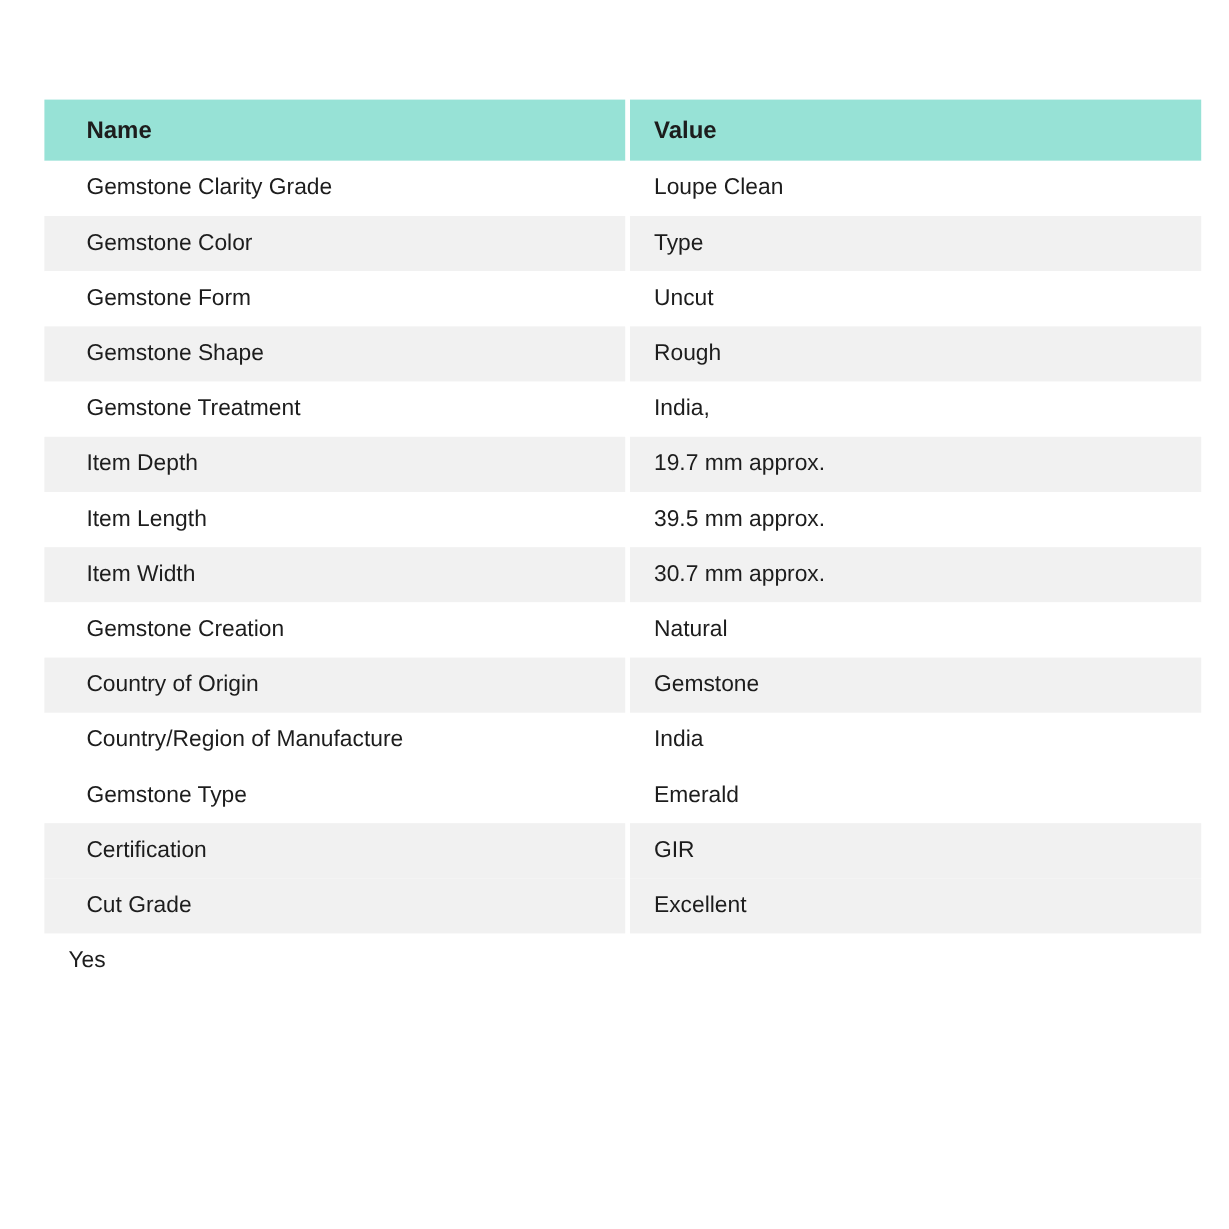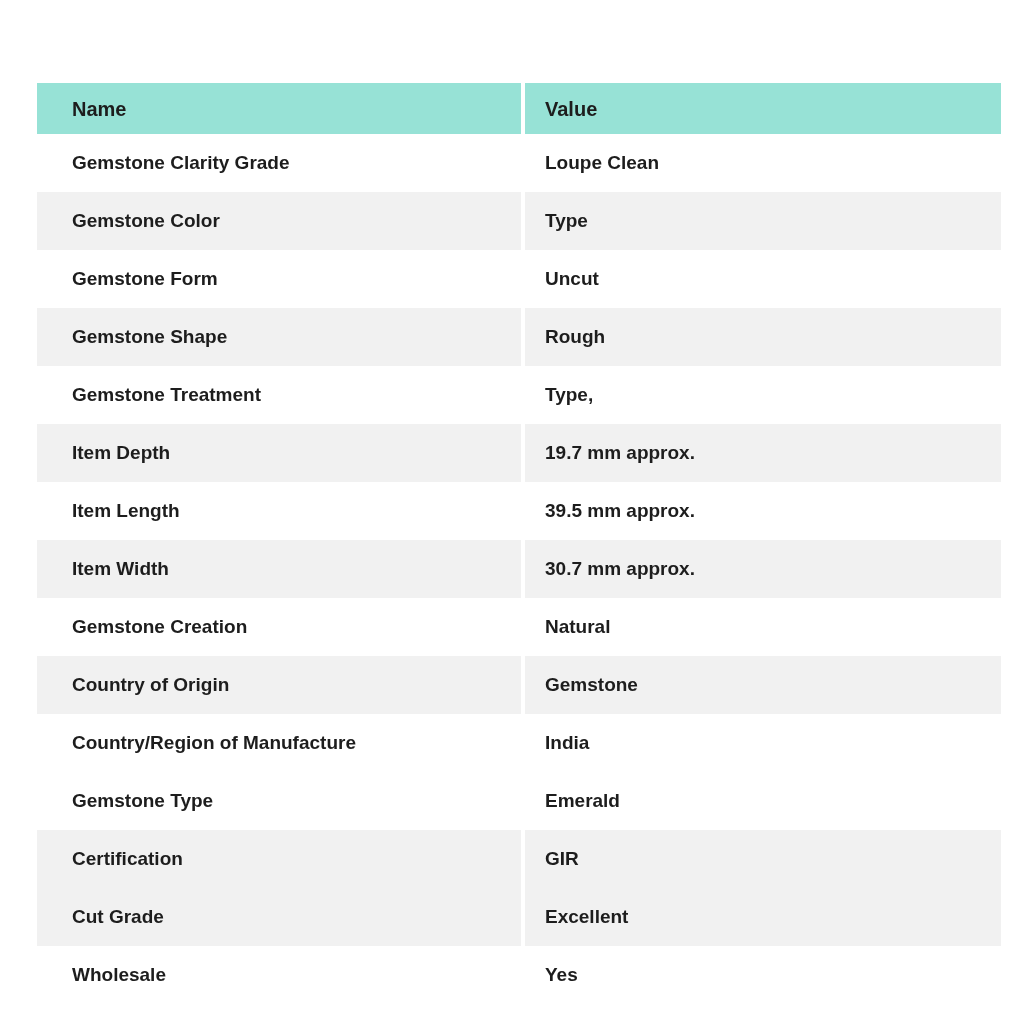--- a/index.html
+++ b/index.html
@@ -30,22 +30,21 @@
     height: 51px;
   }
 
   .t-header .cell {
     background: var(--header-bg, #97e2d6);
     font-weight: 600;
     font-size: 20px;
   }
 
   .t-body .t-row {
-    height: 58px;
-    font-weight: bold;
+    height: 46px;
   }
 
   .cell {
     display: flex;
     align-items: center;
     box-sizing: border-box;
     font-size: 19px;
     line-height: 1.2;
     white-space: nowrap;
     overflow: hidden;
@@ -114,21 +113,21 @@
     </div>
     <div class="cell cell-value">
       <span>Rough</span>
     </div>
   </div>
       <div class="t-row row-white">
     <div class="cell cell-name">
       <span>Gemstone Treatment</span>
     </div>
     <div class="cell cell-value">
-      <span>Type,</span>
+      <span>India,</span>
     </div>
   </div>
       <div class="t-row row-gray">
     <div class="cell cell-name">
       <span>Item Depth</span>
     </div>
     <div class="cell cell-value">
       <span>19.7 mm approx.</span>
     </div>
   </div>
@@ -190,21 +189,18 @@
   </div>
       <div class="t-row row-gray">
     <div class="cell cell-name">
       <span>Cut Grade</span>
     </div>
     <div class="cell cell-value">
       <span>Excellent</span>
     </div>
   </div>
       <div class="t-row row-white">
-    <div class="cell cell-name">
-      <span>Wholesale</span>
-    </div>
     <div class="cell cell-value">
       <span>Yes</span>
     </div>
   </div>
     </div>
 </div>
 
 </body></html>

